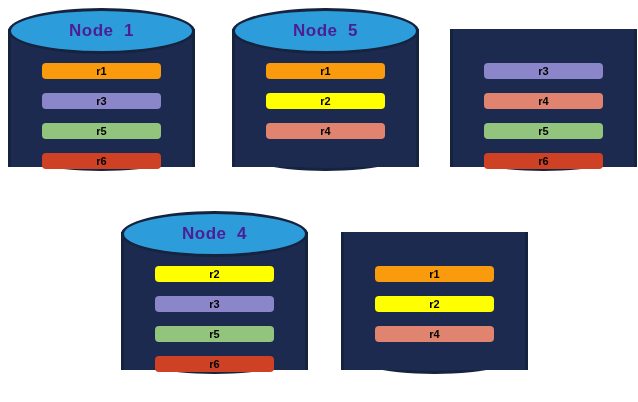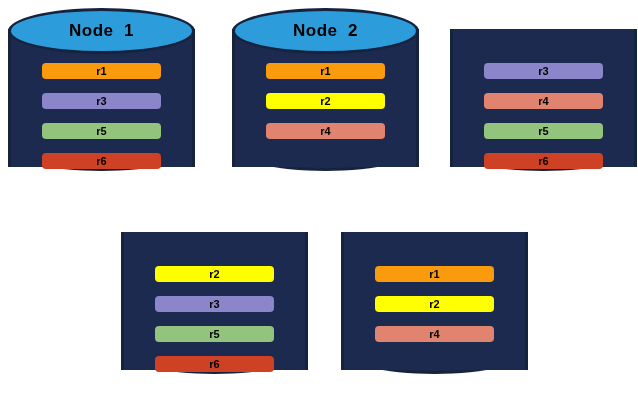--- a/index.html
+++ b/index.html
@@ -61,21 +61,21 @@
     background: #2d9cdb;
     border-radius: 50%;
     border: 3px solid #16233f;
     box-sizing: border-box;
     display: flex;
     align-items: center;
     justify-content: center;
   }
 
   .node-label {
-    color: #000000;
+    color: #4c1d95;
     font-size: 17px;
     font-weight: bold;
     letter-spacing: 0.5px;
     white-space: pre;
     line-height: 1;
     margin-top: -2px;
   }
 
   
   .replicas {
@@ -123,21 +123,21 @@
     </div>
     <div class="node" style="left: 232px; top: 8px;">
       <div class="cyl-bottom"></div>
       <div class="cyl-body"></div>
       <div class="replicas">
         <div class="replica" style="background: rgb(249, 155, 12);">r1</div>
         <div class="replica" style="background: rgb(255, 255, 0);">r2</div>
         <div class="replica" style="background: rgb(224, 132, 111);">r4</div>
       </div>
       <div class="cyl-top">
-        <span class="node-label">Node  2</span>
+        <span class="node-label">Node  5</span>
       </div>
     </div>
     <div class="node" style="left: 450px; top: 8px;">
       <div class="cyl-bottom"></div>
       <div class="cyl-body"></div>
       <div class="replicas">
         <div class="replica" style="background: rgb(139, 133, 201);">r3</div>
         <div class="replica" style="background: rgb(224, 132, 111);">r4</div>
         <div class="replica" style="background: rgb(146, 196, 125);">r5</div>
         <div class="replica" style="background: rgb(206, 65, 37);">r6</div>
@@ -145,20 +145,23 @@
     </div>
     <div class="node" style="left: 121px; top: 211px;">
       <div class="cyl-bottom"></div>
       <div class="cyl-body"></div>
       <div class="replicas">
         <div class="replica" style="background: rgb(255, 255, 0);">r2</div>
         <div class="replica" style="background: rgb(139, 133, 201);">r3</div>
         <div class="replica" style="background: rgb(146, 196, 125);">r5</div>
         <div class="replica" style="background: rgb(206, 65, 37);">r6</div>
       </div>
+      <div class="cyl-top">
+        <span class="node-label">Node  4</span>
+      </div>
     </div>
     <div class="node" style="left: 341px; top: 211px;">
       <div class="cyl-bottom"></div>
       <div class="cyl-body"></div>
       <div class="replicas">
         <div class="replica" style="background: rgb(249, 155, 12);">r1</div>
         <div class="replica" style="background: rgb(255, 255, 0);">r2</div>
         <div class="replica" style="background: rgb(224, 132, 111);">r4</div>
       </div>
     </div>

